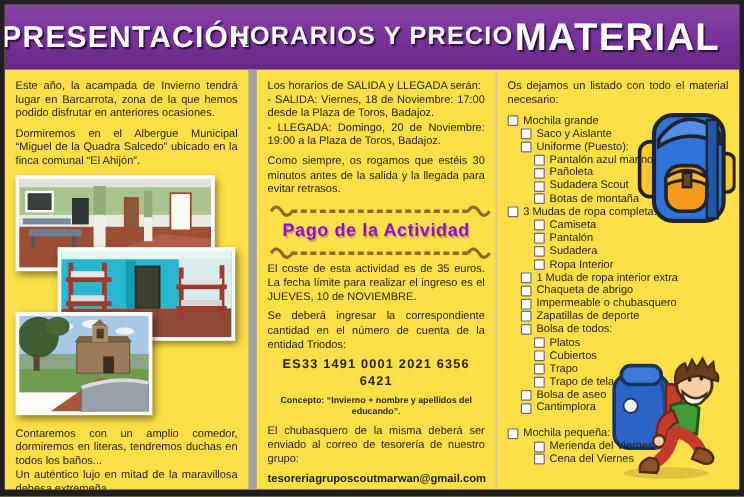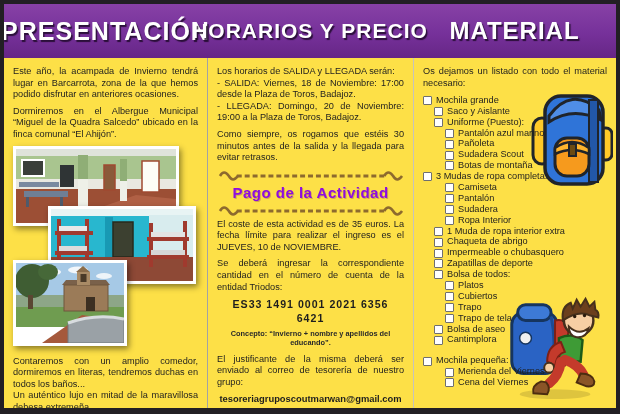--- a/index.html
+++ b/index.html
@@ -13,26 +13,26 @@
   .band{height:54px;display:flex;align-items:center;
     background:linear-gradient(180deg,#8741a6 0%,#76319a 55%,#662686 100%);}
   .band-cell{display:flex;align-items:center;justify-content:center;height:100%;}
   .band-cell.c1{width:203px;}
   .band-cell.c2{width:206px;}
   .band-cell.c3{width:203px;}
   .band-title{color:#fff;font-weight:bold;letter-spacing:1px;
     text-shadow:1.5px 1.5px 1px rgba(25,8,35,.8);white-space:nowrap;}
   .t1{font-size:25px;}
   .t2{font-size:21px;}
-  .t3{font-size:24px;}
+  .t3{font-size:32px;}
   
   .cols{display:flex;height:350px;}
   .col{box-sizing:border-box;padding:8px 9px 6px;font-size:9.2px;line-height:1.26;}
   .col1{width:203px;position:relative;}
-  .col2{width:206px;border-left:1px solid #a3a3a3;}
+  .col2{width:206px;border-left:7px solid #a3a3a3;}
   .col3{width:203px;border-left:1px solid #c6c3bc;position:relative;}
   p{margin:0 0 5px;text-align:justify;}
   b{font-weight:normal;}
   
   .photos{position:relative;height:206px;margin:1px 0 4px;}
   .photo{position:absolute;background:#fff;padding:3px;
     box-shadow:2px 3px 6px rgba(0,0,0,.45);line-height:0;}
   .photo svg{display:block;}
   .ph-a{left:0;top:0;}
   .ph-b{left:35px;top:60px;}
@@ -168,21 +168,21 @@
       <svg class="rope" width="188" height="14" viewBox="0 0 190 14">
         <line x1="20" y1="7" x2="170" y2="7" stroke="#8d6a2e" stroke-width="3" stroke-dasharray="5 3"></line>
         <path d="M3,7 q4,-7 9,0 q4,7 9,0" fill="none" stroke="#8d6a2e" stroke-width="2.6"></path>
         <path d="M169,7 q4,-7 9,0 q4,7 9,0" fill="none" stroke="#8d6a2e" stroke-width="2.6"></path>
       </svg>
 
       <p><span>El coste de esta actividad es de </span><b>35 euros.</b><span> La fecha límite para realizar el ingreso es el </span><b>JUEVES, 10 de NOVIEMBRE.</b></p>
       <p><span>Se deberá ingresar la correspondiente cantidad en el número de cuenta de la entidad Triodos:</span></p>
       <div class="account">ES33 1491 0001 2021 6356 6421</div>
       <div class="concept">Concepto: “Invierno + nombre y apellidos del educando”.</div>
-      <p><span>El justificante de la misma deberá ser enviado al correo de tesorería de nuestro grupo:</span></p>
+      <p><span>El chubasquero de la misma deberá ser enviado al correo de tesorería de nuestro grupo:</span></p>
       <div class="email">tesoreriagruposcoutmarwan@gmail.com</div>
       <p><span>Además, junto con la autorización para la salida debe entregarse la </span></p>
 
     </div>
 
     <div class="col col3">
       <p class="intro">Os dejamos un listado con todo el material necesario:</p>
 
       <div class="checklist">
           <div class="chk-row lvl0">

